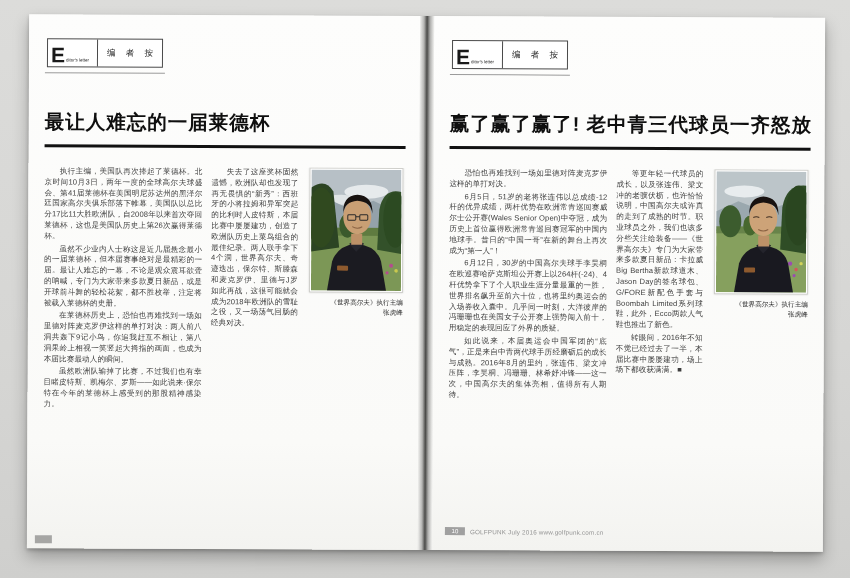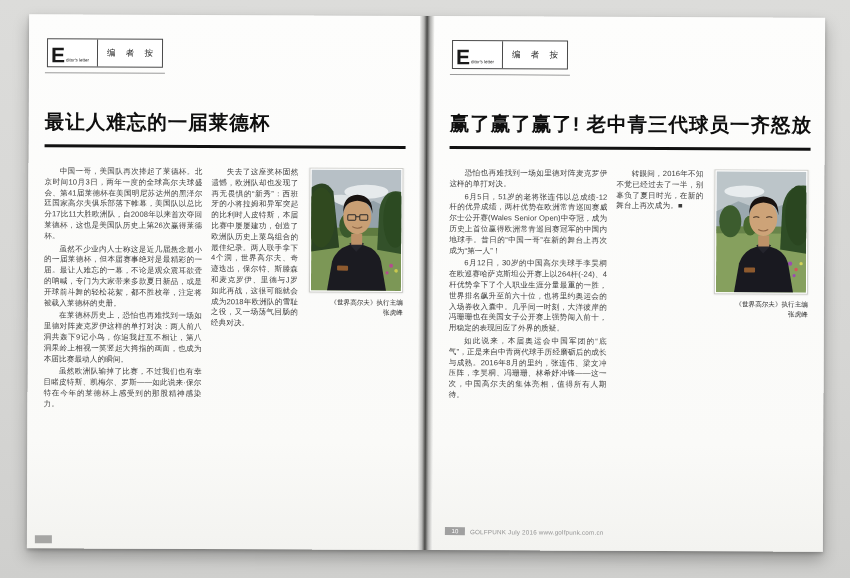--- a/index.html
+++ b/index.html
@@ -69,21 +69,21 @@
         <span>者</span>
         <span>按</span>
       </div>
     </div>
     <div class="hdr-rule"></div>
 
     <div class="headline">最让人难忘的一届莱德杯</div>
 
     <div class="bodyarea">
       <div class="colA">
-          <p>中国一哥，美国队再次捧起了莱德杯。北京时间10月3日，两年一度的全球高尔夫球盛会、第41届莱德杯在美国明尼苏达州的黑泽尔廷国家高尔夫俱乐部落下帷幕，美国队以总比分17比11大胜欧洲队，自2008年以来首次夺回莱德杯，这也是美国队历史上第26次赢得莱德杯。</p>
+          <p>执行主编，美国队再次捧起了莱德杯。北京时间10月3日，两年一度的全球高尔夫球盛会、第41届莱德杯在美国明尼苏达州的黑泽尔廷国家高尔夫俱乐部落下帷幕，美国队以总比分17比11大胜欧洲队，自2008年以来首次夺回莱德杯，这也是美国队历史上第26次赢得莱德杯。</p>
           <p>虽然不少业内人士称这是近几届悬念最小的一届莱德杯，但本届赛事绝对是最精彩的一届。最让人难忘的一幕，不论是观众震耳欲聋的呐喊，专门为大家带来多款夏日新品，或是开球前斗舞的轻松花絮，都不胜枚举，注定将被载入莱德杯的史册。</p>
           <p>在莱德杯历史上，恐怕也再难找到一场如里德对阵麦克罗伊这样的单打对决：两人前八洞共轰下9记小鸟，你追我赶互不相让，第八洞果岭上相视一笑竖起大拇指的画面，也成为本届比赛最动人的瞬间。</p>
           <p>虽然欧洲队输掉了比赛，不过我们也有幸目睹皮特斯、凯梅尔、罗斯——如此说来·保尔特在今年的莱德杯上感受到的那股精神感染力。</p>
         </div>
       <div class="colB">
           <p>失去了这座奖杯固然遗憾，欧洲队却也发现了再无畏惧的“新秀”：西班牙的小将拉姆和异军突起的比利时人皮特斯，本届比赛中屡屡建功，创造了欧洲队历史上菜鸟组合的最佳纪录。两人联手拿下4个洞，世界高尔夫、奇迹迭出，保尔特、斯滕森和麦克罗伊、里德与J罗如此再战，这很可能就会成为2018年欧洲队的雪耻之役，又一场荡气回肠的经典对决。</p>
         </div>
       <div class="colC">
         <div class="photo">
           <svg viewBox="0 0 90 121">
@@ -142,21 +142,22 @@
     <div class="headline">赢了赢了赢了! 老中青三代球员一齐怒放</div>
 
     <div class="bodyarea">
       <div class="colA">
           <p>恐怕也再难找到一场如里德对阵麦克罗伊这样的单打对决。</p>
           <p>6月5日，51岁的老将张连伟以总成绩-12杆的优异成绩，两杆优势在欧洲常青巡回赛威尔士公开赛(Wales Senior Open)中夺冠，成为历史上首位赢得欧洲常青巡回赛冠军的中国内地球手。昔日的“中国一哥”在新的舞台上再次成为“第一人”！</p>
           <p>6月12日，30岁的中国高尔夫球手李昊桐在欧巡赛哈萨克斯坦公开赛上以264杆(-24)、4杆优势拿下了个人职业生涯分量最重的一胜，世界排名飙升至前六十位，也将里约奥运会的入场券收入囊中。几乎同一时刻，大洋彼岸的冯珊珊也在美国女子公开赛上强势闯入前十，用稳定的表现回应了外界的质疑。</p>
           <p>如此说来，本届奥运会中国军团的“底气”，正是来自中青两代球手历经磨砺后的成长与成熟。2016年8月的里约，张连伟、梁文冲压阵，李昊桐、冯珊珊、林希妤冲锋——这一次，中国高尔夫的集体亮相，值得所有人期待。</p>
         </div>
       <div class="colB">
-          <p>转眼间，2016年不知不觉已经过去了一半，别辜负了夏日时光，在新的舞台上再次成为。■</p>
+          <p>等更年轻一代球员的成长，以及张连伟、梁文冲的老骥伏枥，也许恰恰说明，中国高尔夫或许真的走到了成熟的时节。职业球员之外，我们也该多分些关注给装备——《世界高尔夫》专门为大家带来多款夏日新品：卡拉威Big Bertha新款球道木、Jason Day的签名球包、G/FORE新配色手套与Boombah Limited系列球鞋，此外，Ecco两款人气鞋也推出了新色。</p>
+          <p>转眼间，2016年不知不觉已经过去了一半，本届比赛中屡屡建功，场上场下都收获满满。■</p>
         </div>
       <div class="colC">
         <div class="photo">
           <svg viewBox="0 0 90 121">
             <rect x="0" y="0" width="90" height="58" fill="#bcc5c9"></rect>
             <ellipse cx="28" cy="20" rx="20" ry="6" fill="#e8ecee"></ellipse>
             <polygon points="0,40 22,30 48,40 70,32 90,42 90,60 0,60" fill="#9aa8ae"></polygon>
             <rect x="0" y="58" width="90" height="63" fill="#86a05e"></rect>
             <rect x="0" y="55" width="90" height="7" fill="#68844a"></rect>
             <path d="M90,14 Q70,12 66,36 L64,78 L90,82 Z" fill="#2f4d26"></path>

